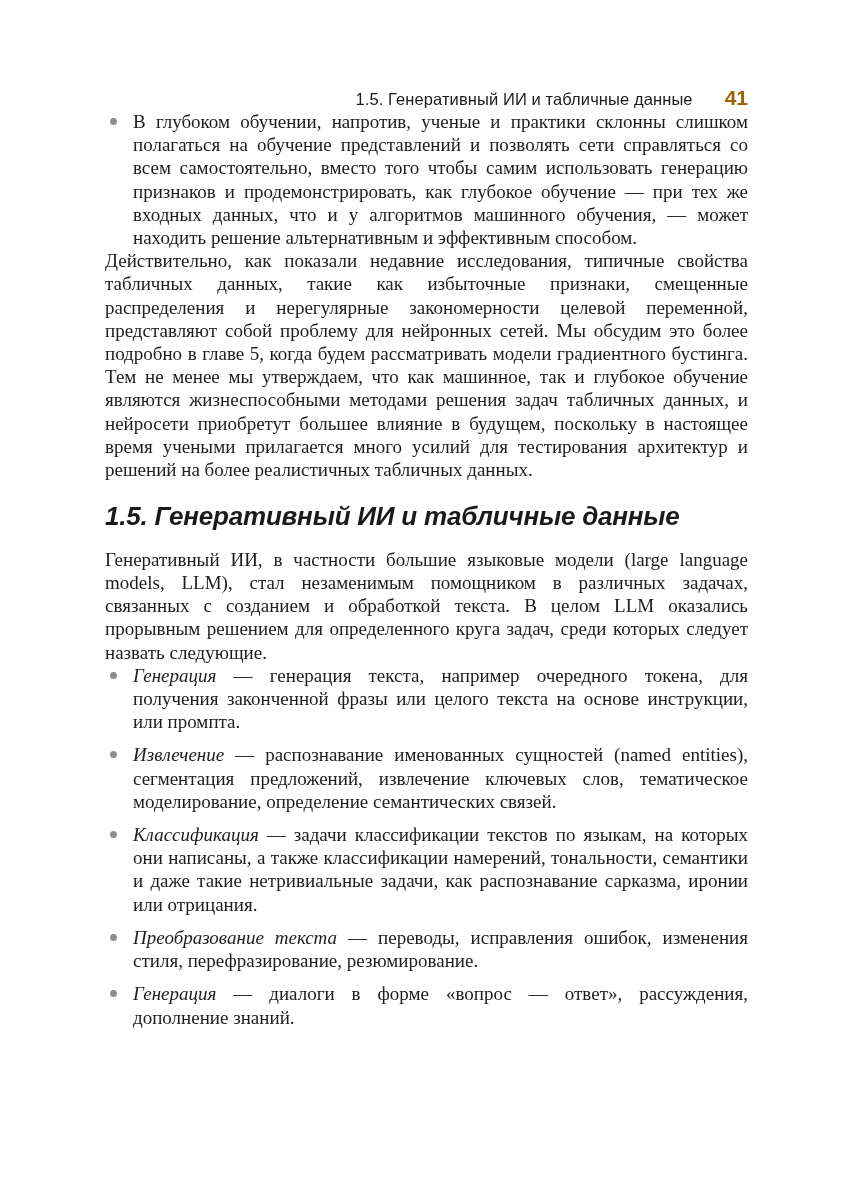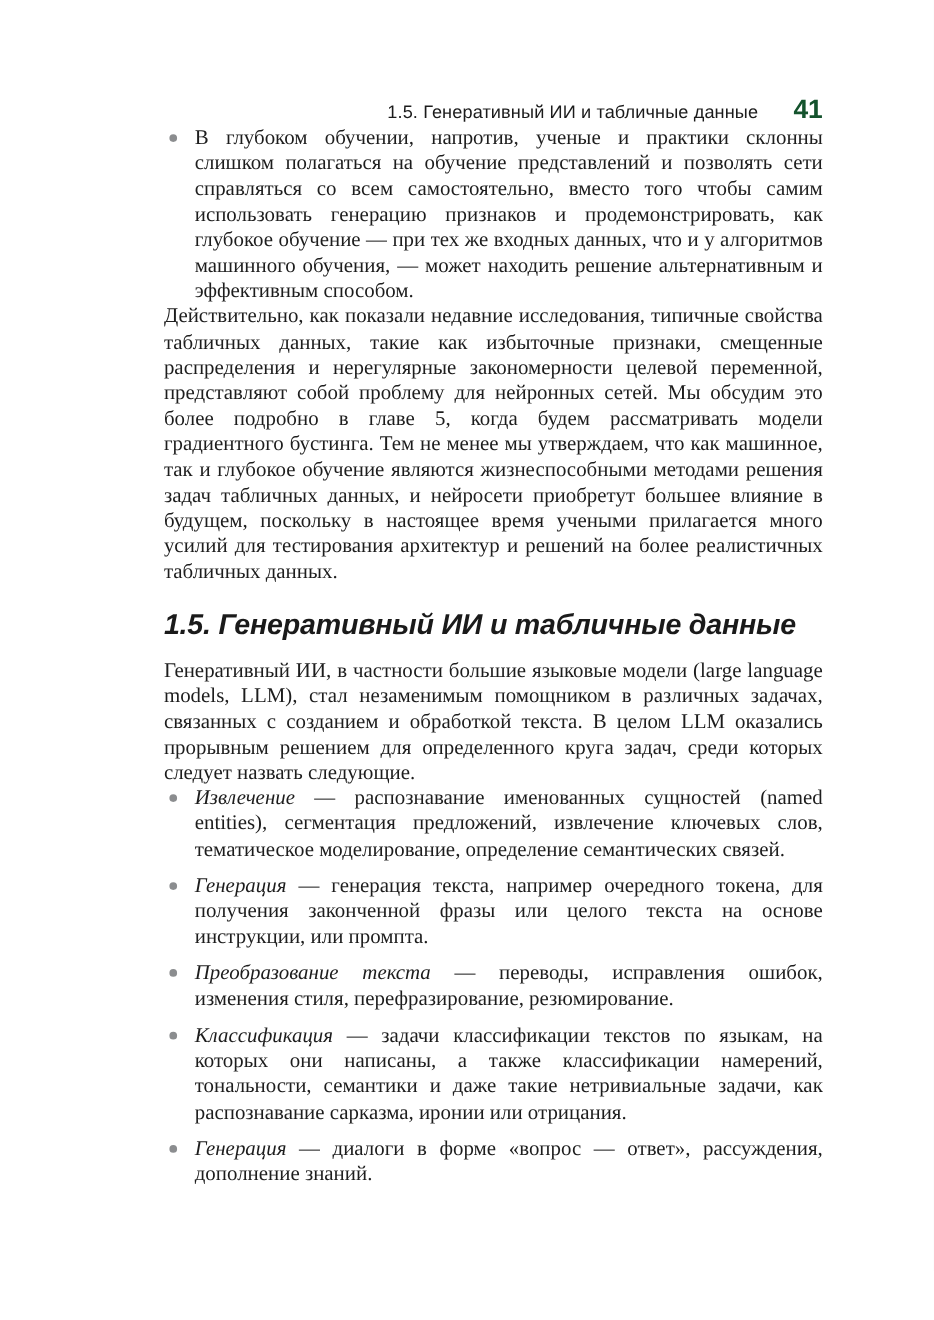--- a/index.html
+++ b/index.html
@@ -25,30 +25,29 @@
     align-items: baseline;
     gap: 32px;
     font-family: "Liberation Sans", sans-serif;
   }
   .runhead-title {
     font-size: 16.5px;
     letter-spacing: 0.1px;
     color: #1b1b1b;
   }
   .runhead-num {
-    font-size: 24px;
+    font-size: 21px;
     font-weight: 700;
-    color: #14532d;
+    color: #a16207;
   }
   
   .body-text {
     font-size: 19px;
     line-height: 23.2px;
     text-align: justify;
-    margin-left: 44px;
   }
   p.para {
     margin: 0;
     text-align: justify;
     font-family: Liberation Serif, serif;
   }
   .para-after-list { margin-top: 10px; }
   
   ul.blist {
     list-style: none;
@@ -107,37 +106,37 @@
 
     <p class="para para-after-list">Действительно, как показали недавние исследования, типичные свойства табличных данных, такие как избыточные признаки, смещенные распределения и нерегулярные закономерности целевой переменной, представляют собой проблему для нейронных сетей. Мы обсудим это более подробно в главе 5, когда будем рассматривать модели градиентного бустинга. Тем не менее мы утверждаем, что как машинное, так и глубокое обучение являются жизнеспособными методами решения задач табличных данных, и нейросети приобретут большее влияние в будущем, поскольку в настоящее время учеными прилагается много усилий для тестирования архитектур и решений на более реалистичных табличных данных.</p>
 
     <h2 class="section-heading">1.5. Генеративный ИИ и табличные данные</h2>
 
     <p class="para">Генеративный ИИ, в частности большие языковые модели (large language models, LLM), стал незаменимым помощником в различных задачах, связанных с созданием и обработкой текста. В целом LLM оказались прорывным решением для определенного круга задач, среди которых следует назвать следующие.</p>
 
     <ul class="blist tasks-list">
       <li>
         <span class="bullet-dot"></span>
+        <span class="term">Генерация</span>
+        <span>— генерация текста, например очередного токена, для получения законченной фразы или целого текста на основе инструкции, или промпта.</span>
+      </li>
+      <li>
+        <span class="bullet-dot"></span>
         <span class="term">Извлечение</span>
         <span>— распознавание именованных сущностей (named entities), сегментация предложений, извлечение ключевых слов, тематическое моделирование, определение семантических связей.</span>
       </li>
       <li>
         <span class="bullet-dot"></span>
-        <span class="term">Генерация</span>
-        <span>— генерация текста, например очередного токена, для получения законченной фразы или целого текста на основе инструкции, или промпта.</span>
+        <span class="term">Классификация</span>
+        <span>— задачи классификации текстов по языкам, на которых они написаны, а также классификации намерений, тональности, семантики и даже такие нетривиальные задачи, как распознавание сарказма, иронии или отрицания.</span>
       </li>
       <li>
         <span class="bullet-dot"></span>
         <span class="term">Преобразование текста</span>
         <span>— переводы, исправления ошибок, изменения стиля, перефразирование, резюмирование.</span>
-      </li>
-      <li>
-        <span class="bullet-dot"></span>
-        <span class="term">Классификация</span>
-        <span>— задачи классификации текстов по языкам, на которых они написаны, а также классификации намерений, тональности, семантики и даже такие нетривиальные задачи, как распознавание сарказма, иронии или отрицания.</span>
       </li>
       <li>
         <span class="bullet-dot"></span>
         <span class="term">Генерация</span>
         <span>— диалоги в форме «вопрос — ответ», рассуждения, дополнение знаний.</span>
       </li>
     </ul>
 
 
   </div>

